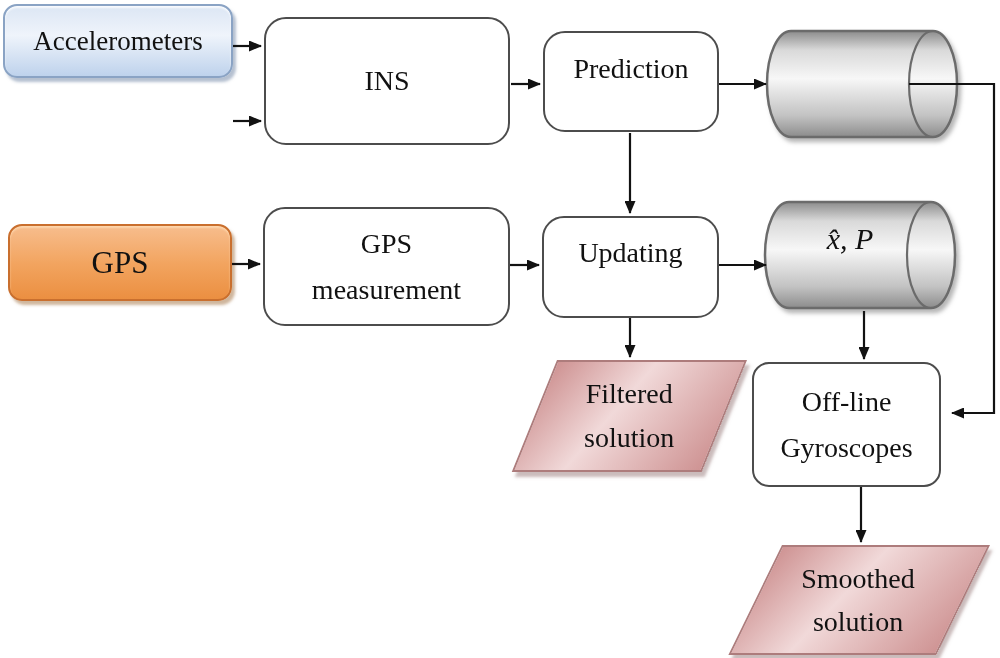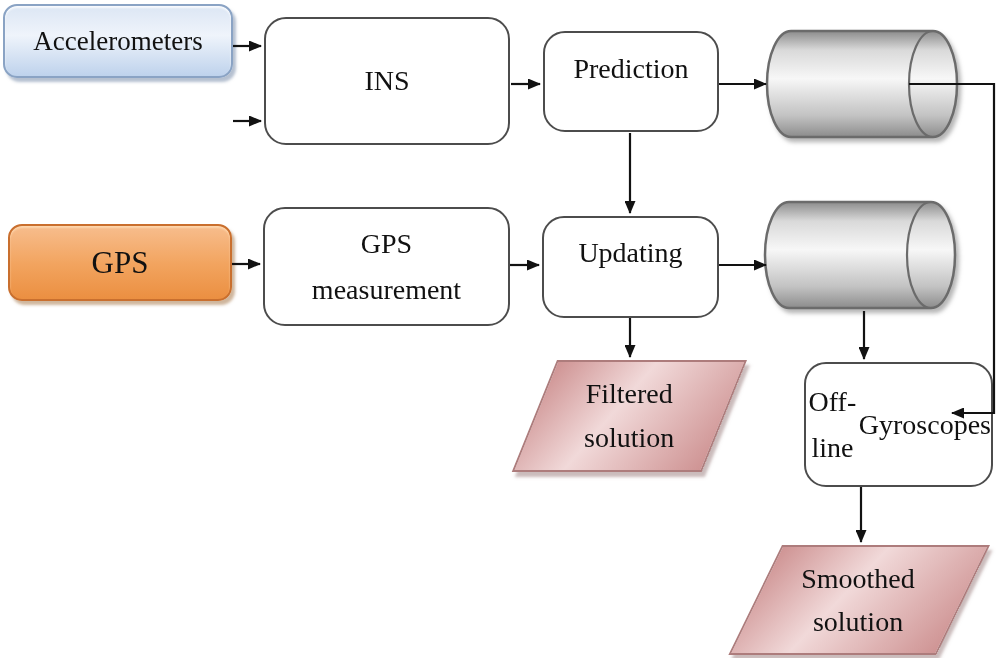--- a/index.html
+++ b/index.html
@@ -68,21 +68,21 @@
 
   <div class="node process" style="left:263px;top:207px;width:247px;height:119px;flex-direction:column;">
     <span>GPS</span>
     <span>measurement</span>
   </div>
 
   <div class="node process" style="left:542px;top:216px;width:177px;height:102px;padding-bottom:28px;">
     <span>Updating</span>
   </div>
 
-  <div class="node process" style="left:804px;top:362px;width:189px;height:125px;flex-direction:row;">
+  <div class="node process" style="left:752px;top:362px;width:189px;height:125px;flex-direction:column;border-radius:17px;">
     <span>Off-line</span>
     <span>Gyroscopes</span>
   </div>
 
   <svg class="storesvg" style="left:763px;top:27px;" width="200" height="116" viewBox="0 0 200 116">
     <defs>
       <linearGradient id="storeGrad1" x1="0" y1="0" x2="0" y2="1">
         <stop offset="0" style="stop-color:var(--store-dark)"></stop>
         <stop offset="0.18" style="stop-color:#d9d9d9"></stop>
         <stop offset="0.45" style="stop-color:var(--store-mid)"></stop>
@@ -100,20 +100,23 @@
         <stop offset="0" style="stop-color:var(--store-dark)"></stop>
         <stop offset="0.18" style="stop-color:#d9d9d9"></stop>
         <stop offset="0.45" style="stop-color:var(--store-mid)"></stop>
         <stop offset="0.8" style="stop-color:#c2c2c2"></stop>
         <stop offset="1" style="stop-color:var(--store-dark)"></stop>
       </linearGradient>
     </defs>
     <path d="M 170,4 L 28,4 A 24,53 0 0 0 28,110 L 170,110 A 24,53 0 0 0 170,4 Z" fill="url(#storeGrad2)" style="stroke:var(--store-border)" stroke-width="2.5"></path>
     <path d="M 170,4 A 24,53 0 0 0 170,110" fill="none" style="stroke:var(--store-border)" stroke-width="2.2"></path>
   </svg>
+  <div class="store-label" style="left:790px;top:206px;width:120px;height:62px;display:flex;align-items:center;justify-content:center;">
+    <span><i>x̂</i><sup></sup><span>, </span><i>P</i><sup></sup></span>
+  </div>
 
   <div class="node para" style="left:557px;top:360px;width:190px;height:112px;transform:skewX(-22deg);transform-origin:0 0;">
     <div class="inner" style="transform:skewX(22deg) translateX(-22px);transform-origin:0 0;line-height:44px;">
       <span>Filtered</span>
       <span>solution</span>
     </div>
   </div>
 
   <div class="node para" style="left:782px;top:545px;width:208px;height:110px;transform:skewX(-26deg);transform-origin:0 0;">
     <div class="inner" style="transform:skewX(26deg) translateX(-27px);transform-origin:0 0;line-height:43px;">

